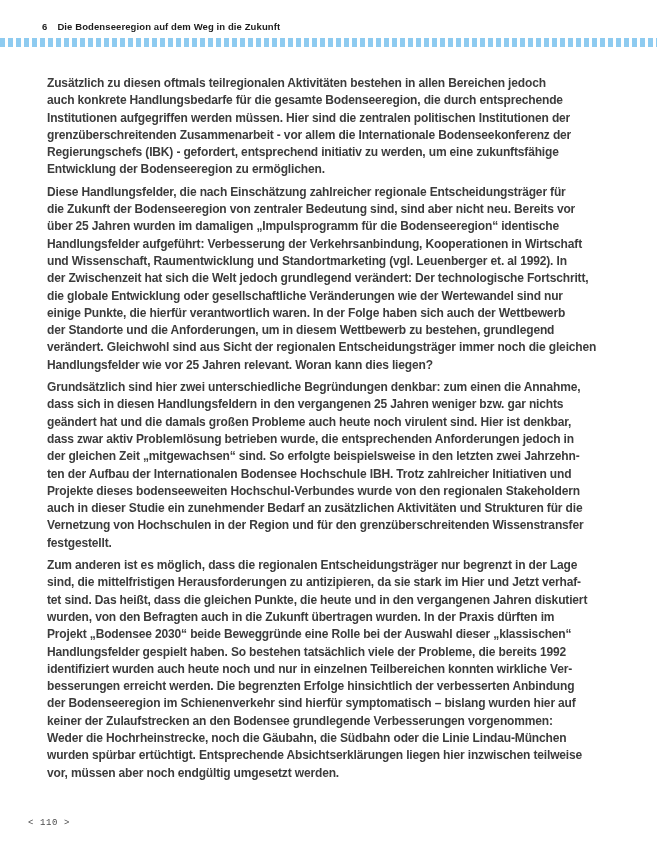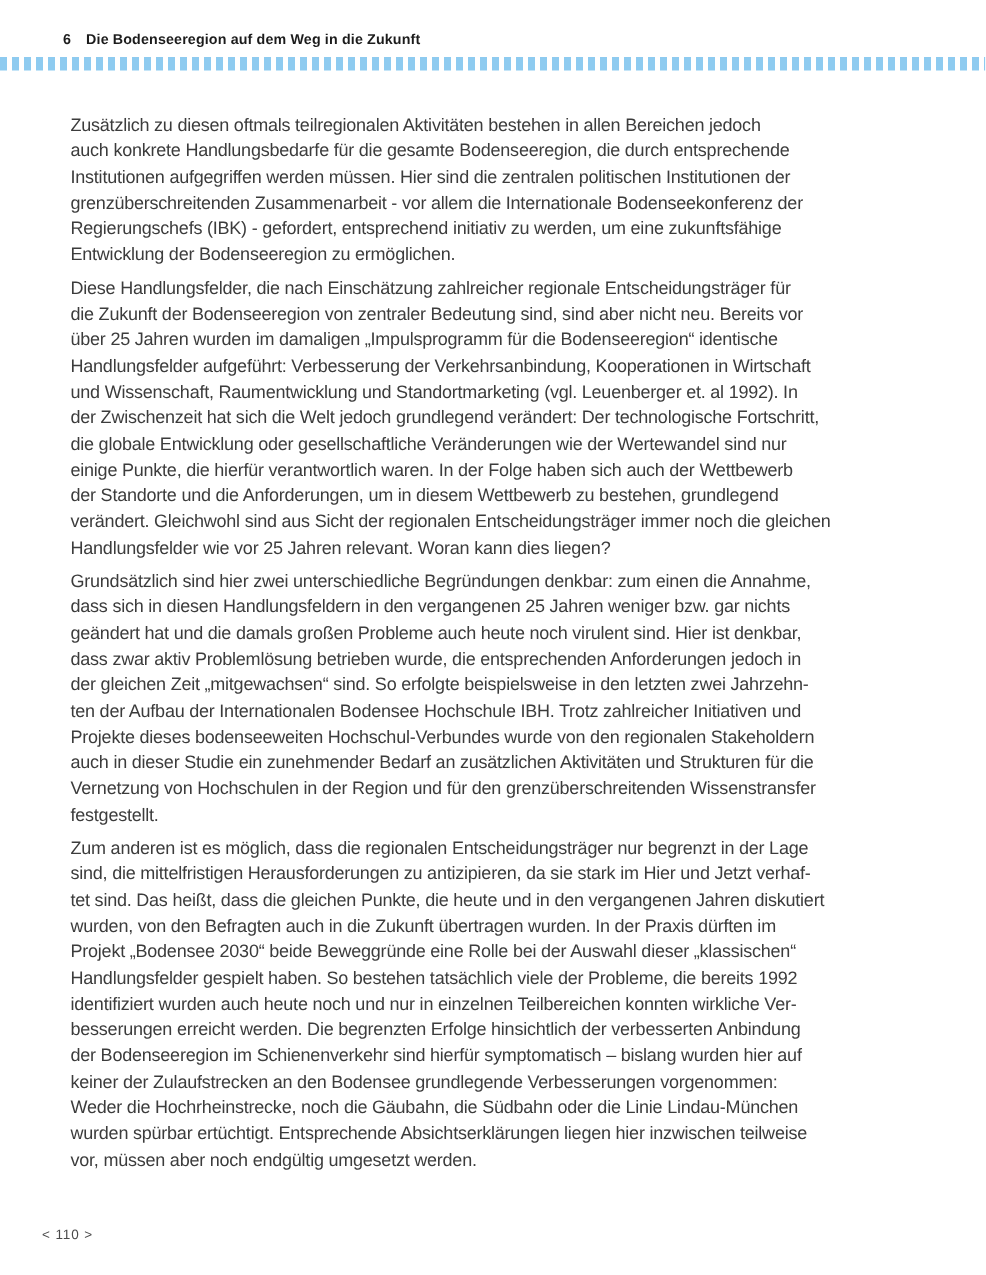--- a/index.html
+++ b/index.html
@@ -40,33 +40,34 @@
   }
   .content {
     position: absolute;
     top: 75px;
     left: 47px;
     width: 590px;
     font-size: 12px;
     line-height: 17.3px;
     letter-spacing: -0.15px;
     color: #3c3c3c;
-    font-weight: 400;
+    font-weight: 700;
   }
   .content p {
     margin: 0 0 5px 0;
     white-space: pre-line;
   }
   .page-number {
     position: absolute;
     top: 818px;
     left: 28px;
     font-size: 9px;
     color: #4a4a4a;
     letter-spacing: 0.6px;
+    font-family: Liberation Mono, monospace;
   }
 </style>
 </head>
 <body>
 
 <div class="page">
 
   <div class="chapter-header">
     <span>6</span>
     <span>Die Bodenseeregion auf dem Weg in die Zukunft</span>

